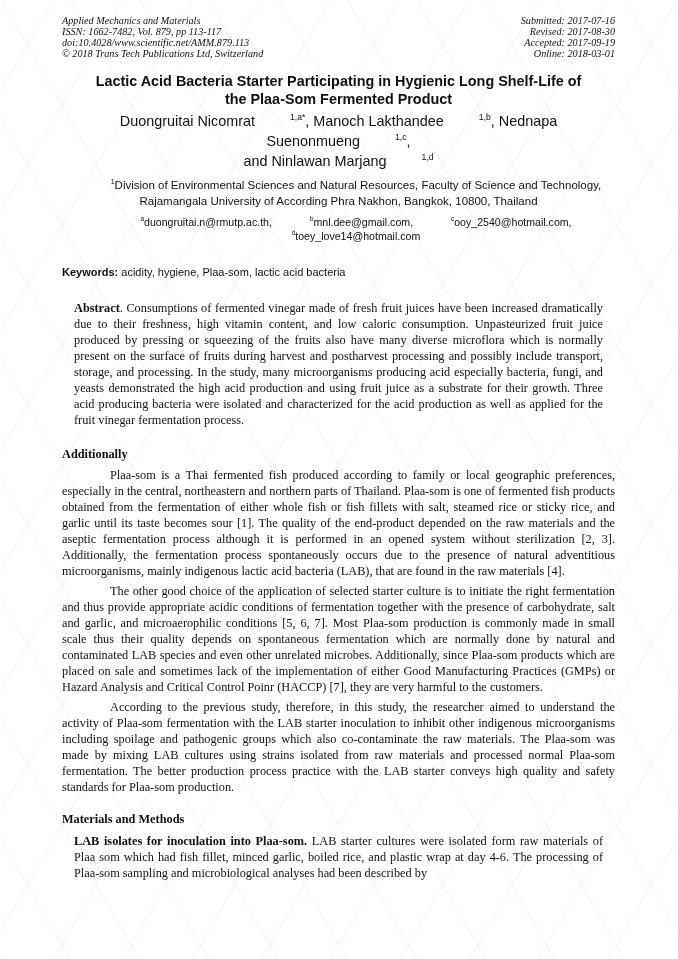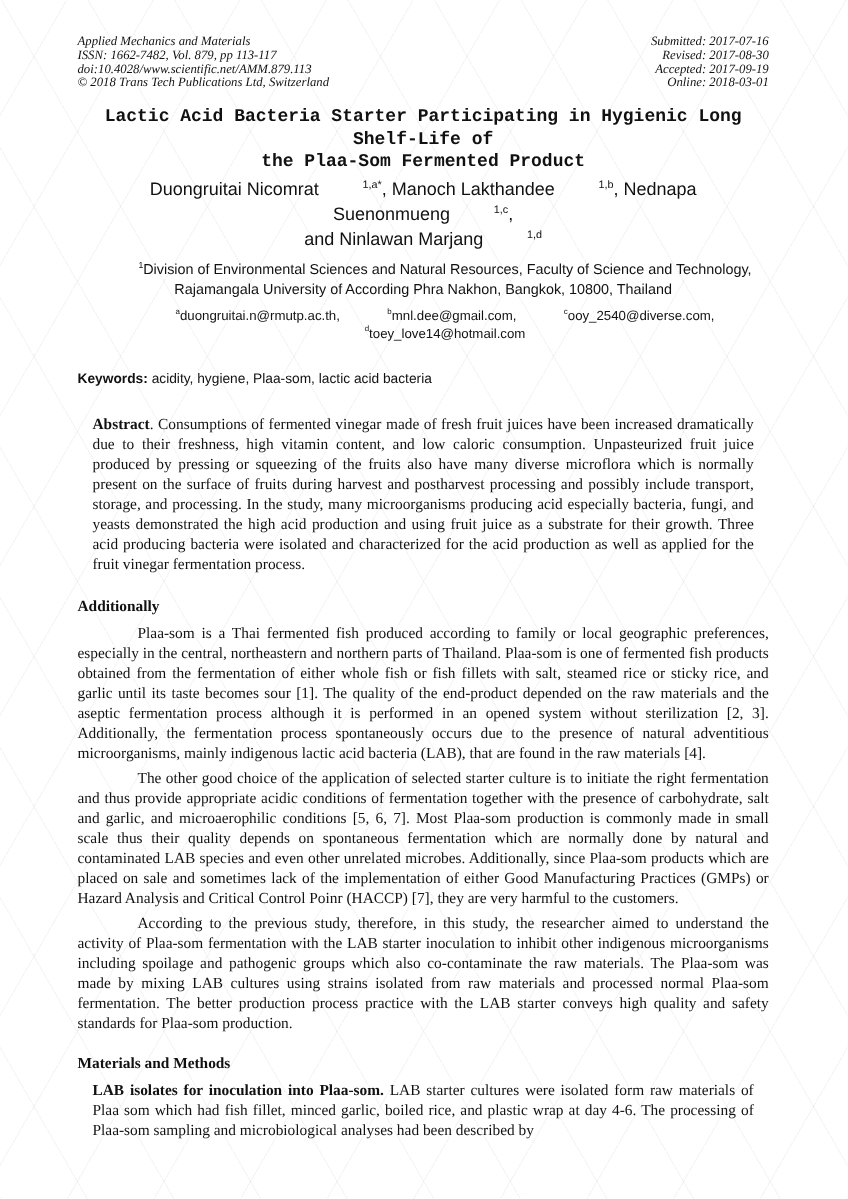--- a/index.html
+++ b/index.html
@@ -4,26 +4,26 @@
 <style>
   html, body { margin: 0; padding: 0; background: #ffffff; }
   body {
     width: 678px; height: 959px; position: relative; overflow: hidden;
     color: #111;
     background-color: #ffffff;
     background-image:
       repeating-linear-gradient(60deg, rgba(0,0,0,0.035) 0 1px, transparent 1px 60px),
       repeating-linear-gradient(-60deg, rgba(0,0,0,0.035) 0 1px, transparent 1px 60px);
   }
-  .page { position: absolute; left: 62px; top: 28px; width: 553px; }
+  .page { position: absolute; left: 62px; top: 15px; width: 553px; }
 
   .header { display: flex; justify-content: space-between; font-family: "Liberation Serif", serif; font-style: italic; font-size: 10.2px; line-height: 11px; }
   .header .right { text-align: right; }
 
-  .title { margin-top: 13px; text-align: center; font-family: Liberation Mono, monospace; font-weight: bold; font-size: 14.4px; line-height: 18px; }
+  .title { margin-top: 13px; text-align: center; font-family: Liberation Sans, sans-serif; font-weight: bold; font-size: 14.4px; line-height: 18px; }
   .authors { margin-top: 3px; text-align: center; font-family: "Liberation Sans", sans-serif; font-size: 14.4px; line-height: 20px; }
   .authors sup, .affil sup, .emails sup { font-size: 0.6em; vertical-align: super; line-height: 0; margin-left: 35px; }
   .affil { margin-top: 6px; text-align: center; font-family: "Liberation Sans", sans-serif; font-size: 11.5px; line-height: 16px; }
   .emails { margin-top: 6px; text-align: center; font-family: "Liberation Sans", sans-serif; font-size: 10.6px; line-height: 14px; }
 
   .keywords { margin-top: 22px; font-family: "Liberation Sans", sans-serif; font-size: 11px; line-height: 14px; }
   .keywords b { font-weight: bold; }
 
   .body-text { font-family: "Liberation Serif", serif; font-size: 12.3px; line-height: 16px; text-align: justify; }
   .abstract { margin-top: 21px; }
@@ -71,21 +71,21 @@
     </div>
   </div>
 
   <div class="affil">
     <div><sup>1</sup><span>Division of Environmental Sciences and Natural Resources, Faculty of Science and Technology,</span></div>
     <div>Rajamangala University of According Phra Nakhon, Bangkok, 10800, Thailand</div>
   </div>
 
   <div class="emails">
     <div>
-      <sup>a</sup><span>duongruitai.n@rmutp.ac.th, </span><sup>b</sup><span>mnl.dee@gmail.com, </span><sup>c</sup><span>ooy_2540@diverse.com,</span>
+      <sup>a</sup><span>duongruitai.n@rmutp.ac.th, </span><sup>b</sup><span>mnl.dee@gmail.com, </span><sup>c</sup><span>ooy_2540@hotmail.com,</span>
     </div>
     <div>
       <sup>d</sup><span>toey_love14@hotmail.com</span>
     </div>
   </div>
 
   <div class="keywords">
     <b>Keywords:</b><span> acidity, hygiene, Plaa-som, lactic acid bacteria</span>
   </div>
 

